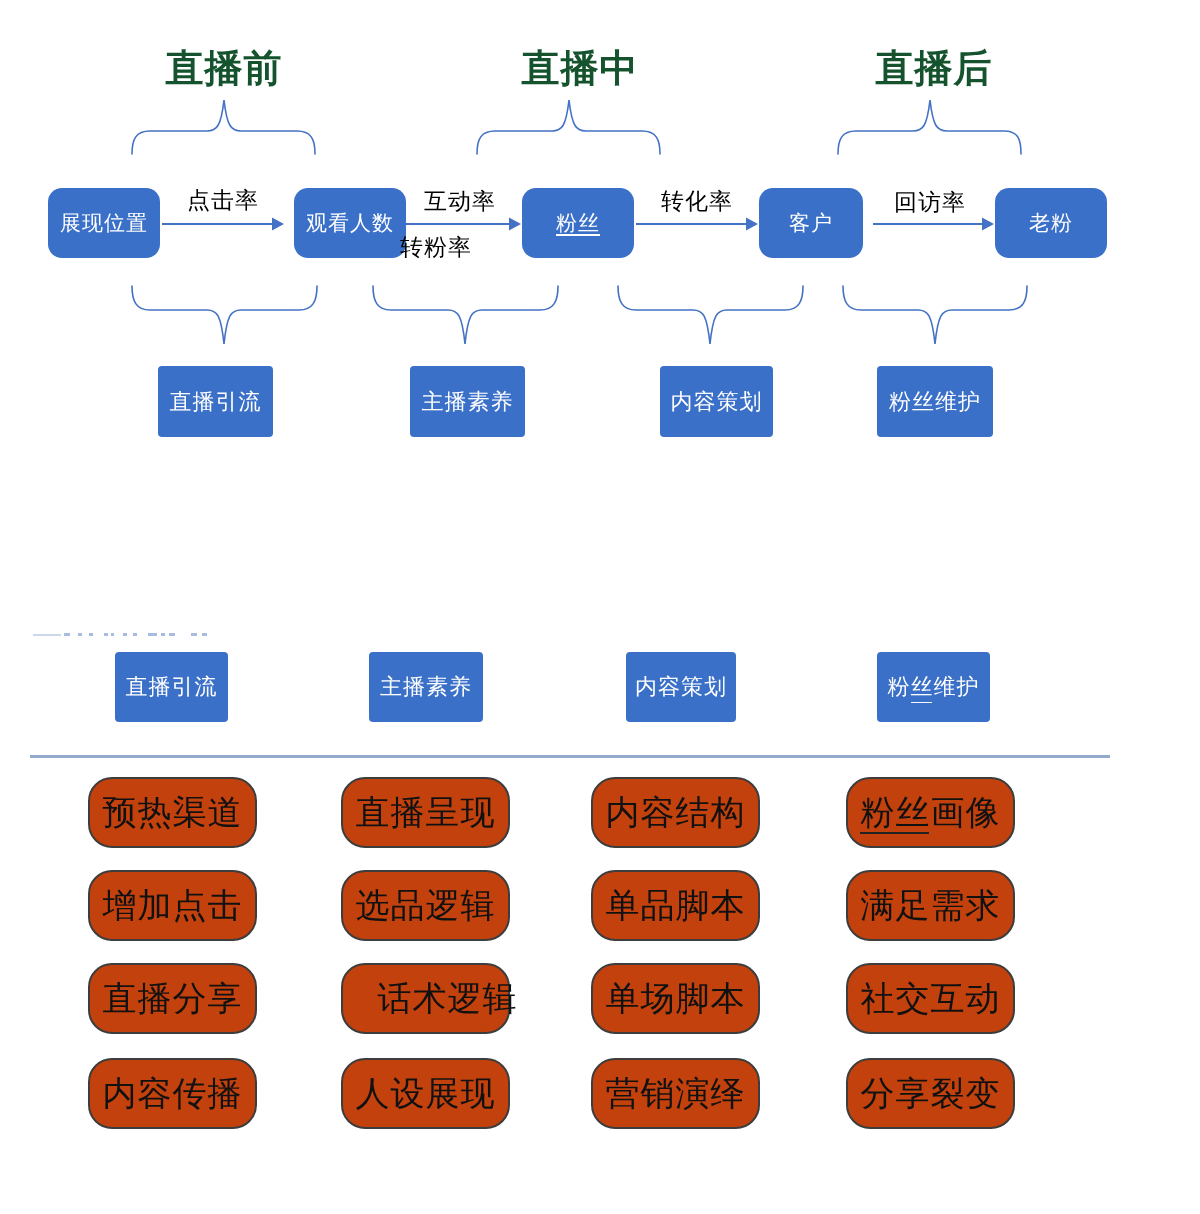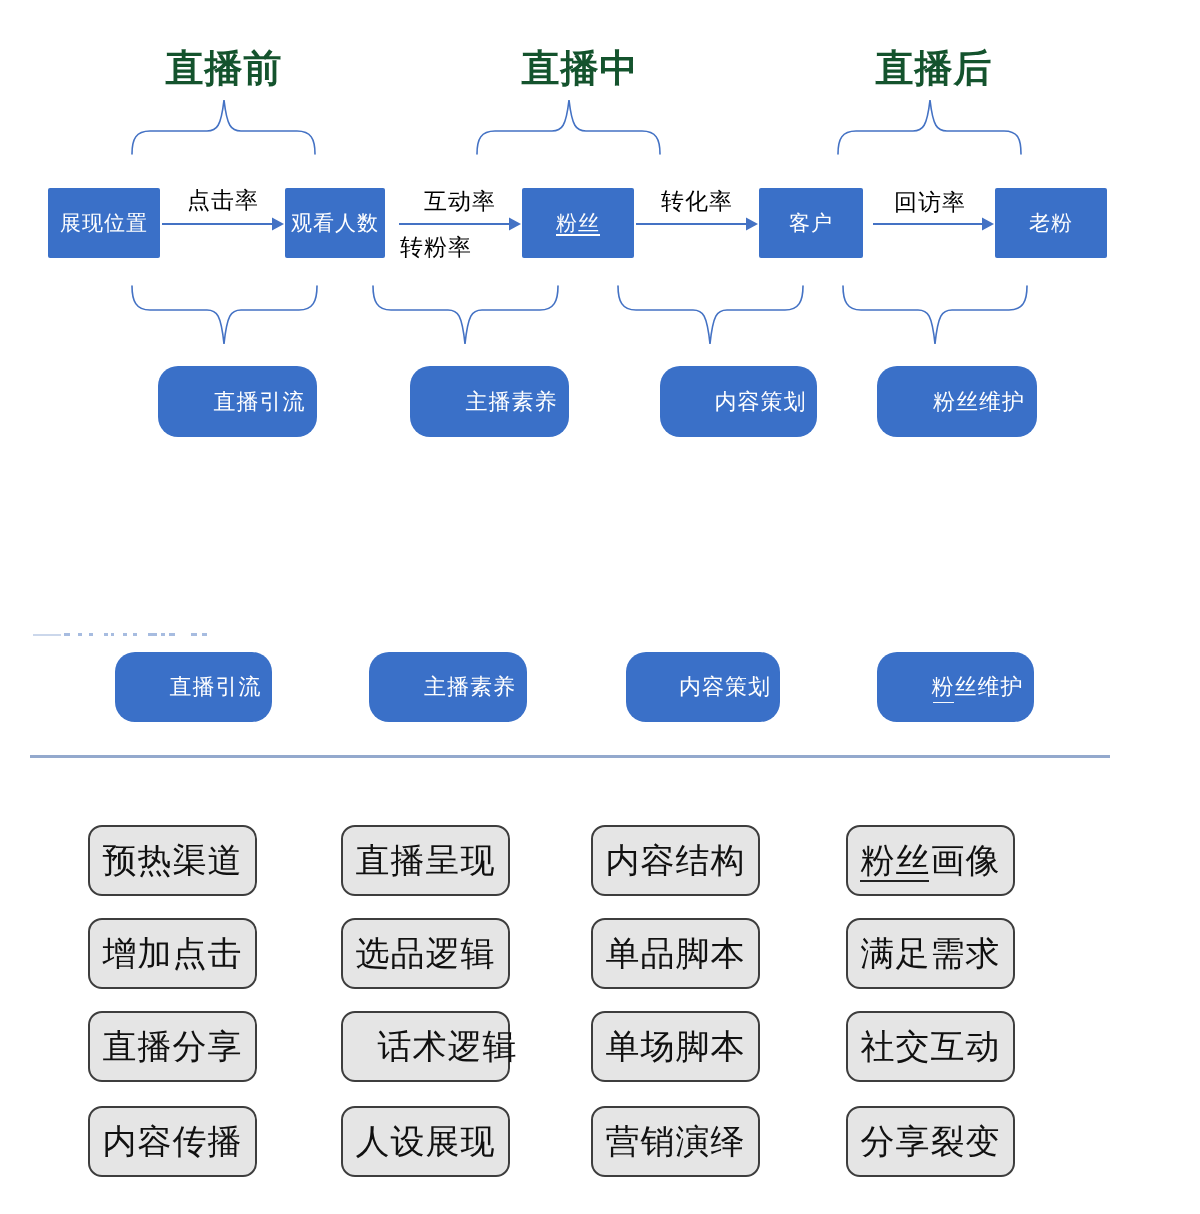--- a/index.html
+++ b/index.html
@@ -8,52 +8,52 @@
     font-family:"Liberation Sans","DejaVu Sans",sans-serif;
   }
   
   .phase-title{
     position:absolute;top:48px;height:40px;line-height:40px;
     font-size:38px;font-weight:700;color:#14532d;text-align:center;letter-spacing:1px;
     white-space:nowrap;
   }
   
   .flow-node{
-    position:absolute;top:188px;height:70px;border-radius:2px;background:#3a70c8;
+    position:absolute;top:188px;height:70px;border-radius:14px;background:#3a70c8;
     color:#ffffff;font-size:21px;letter-spacing:1px;
     display:flex;align-items:center;justify-content:center;white-space:nowrap;
   }
   .flow-node .underlined{text-decoration:underline;text-underline-offset:4px;text-decoration-thickness:1.5px;}
   
   .edge-label{
     position:absolute;width:130px;height:26px;line-height:26px;font-size:23px;color:#000000;
     text-align:center;letter-spacing:1px;white-space:nowrap;
   }
   
   .cat-box{
-    position:absolute;height:71px;border-radius:20px;background:#3a70c8;
+    position:absolute;height:71px;border-radius:4px;background:#3a70c8;
     color:#ffffff;font-size:22px;letter-spacing:1px;
-    display:flex;align-items:center;justify-content:center;white-space:nowrap;padding-left:44px;
+    display:flex;align-items:center;justify-content:center;white-space:nowrap;
   }
   .cat-box.lower{height:70px;}
   .cat-box .ul-mark{
     position:absolute;height:2px;background:rgba(255,255,255,.95);bottom:19px;
   }
   
   .divider{position:absolute;left:30px;top:755px;width:1080px;height:3px;background:#93a9cd;}
   
   .remnant{position:absolute;left:33px;top:633px;height:5px;white-space:nowrap;font-size:0;}
   .remnant i{display:inline-block;height:3px;background:#8aa6d6;opacity:.75;vertical-align:top;}
   .remnant i.long{background:#b9c9e4;height:2px;margin-top:1px;}
   
   .grid-cell{
-    position:absolute;width:169px;height:71px;background:#e5e5e5;
-    border:2px solid #3d3d3d;border-radius:14px;box-sizing:border-box;
+    position:absolute;width:169px;height:71px;background:#c2410c;
+    border:2px solid #3d3d3d;border-radius:24px;box-sizing:border-box;
     color:#111111;font-size:34px;letter-spacing:1px;
-    display:flex;align-items:center;justify-content:center;white-space:nowrap;margin-top:48px;
+    display:flex;align-items:center;justify-content:center;white-space:nowrap;
   }
   .grid-cell .half-underline{
     position:absolute;left:calc(50% - 71px);width:69px;bottom:12px;height:2px;background:#222222;
   }
   
   .overlay{position:absolute;left:0;top:0;pointer-events:none;}
 </style>
 </head>
 <body>
 
@@ -80,21 +80,21 @@
 
     <path d="M132 286 C132 301 136 310 150 310 L207 310 C217 310 221 315 224 344 C227 315 231 310 241 310 L299 310 C313 310 317 301 317 286" fill="none" stroke="#4472c4" stroke-width="1.6" stroke-linecap="round"></path>
     <path d="M373 286 C373 301 377 310 391 310 L448 310 C458 310 462 315 465 344 C468 315 472 310 482 310 L540 310 C554 310 558 301 558 286" fill="none" stroke="#4472c4" stroke-width="1.6" stroke-linecap="round"></path>
     <path d="M618 286 C618 301 622 310 636 310 L693 310 C703 310 707 315 710 344 C713 315 717 310 727 310 L785 310 C799 310 803 301 803 286" fill="none" stroke="#4472c4" stroke-width="1.6" stroke-linecap="round"></path>
     <path d="M843 286 C843 301 847 310 861 310 L918 310 C928 310 932 315 935 344 C938 315 942 310 952 310 L1009 310 C1023 310 1027 301 1027 286" fill="none" stroke="#4472c4" stroke-width="1.6" stroke-linecap="round"></path>
   </svg>
 
   <div class="flow-node" style="left:48px;width:112px;">
     <span>展现位置</span>
   </div>
-  <div class="flow-node" style="left:285px;width:100px;justify-content:center;">
+  <div class="flow-node" style="left:294px;width:112px;justify-content:center;">
     <span>观看人数</span>
   </div>
   <div class="flow-node" style="left:522px;width:112px;">
     <span class="underlined">粉丝</span>
   </div>
   <div class="flow-node" style="left:759px;width:104px;">
     <span>客户</span>
   </div>
   <div class="flow-node" style="left:995px;width:112px;">
     <span>老粉</span>

